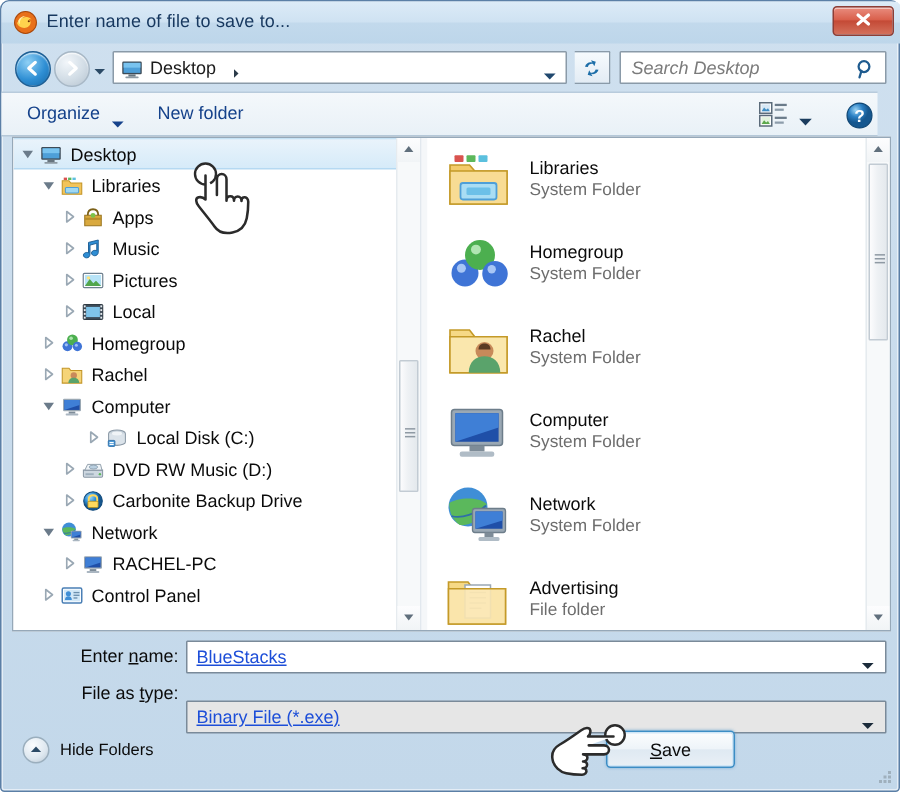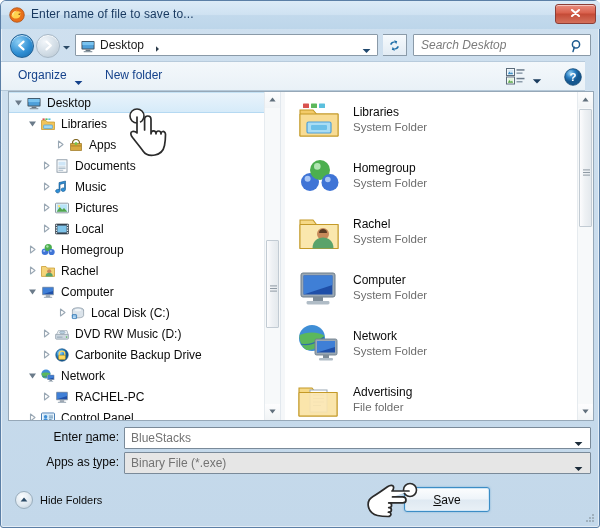--- a/index.html
+++ b/index.html
@@ -337,27 +337,28 @@
   .combo {
     position: absolute;
     left: 123px;
     width: 467px; height: 22px;
     box-sizing: border-box;
     border: 1px solid #7a8a99;
     border-radius: 1px;
     cursor: text;
   }
   .combo.filename { background: #ffffff; top: 0; }
-  .combo.filetype { background: #e6e6e6; top: 0; cursor: pointer; }
+  .combo.filetype { background: #e6e6e6; top: 15px; cursor: pointer; }
   .combo-val {
     position: absolute;
     left: 6px; top: 3px;
     font-size: 12px;
-    color: #737373;
+    color: #1d4ed8;
     white-space: nowrap;
+    text-decoration: underline;
   }
   .combo-arrow {
     position: absolute;
     right: 7px; top: 8px;
     width: 9px; height: 6px;
     cursor: pointer;
   }
 
   
   .hide-folders {
@@ -561,44 +562,31 @@
               </svg></span>
             <span class="tree-ico"><svg width="16" height="16" viewBox="0 0 16 16">
                 <path d="M1.5 4.5 L6 4.5 L7.2 6 L14.5 6 L14.5 13.5 L1.5 13.5 Z" fill="#f2c45a" stroke="#c39526" stroke-width="0.7"></path>
                 <rect x="2.5" y="2.4" width="2.2" height="1.6" fill="#d9534f"></rect>
                 <rect x="5.4" y="2.4" width="2.2" height="1.6" fill="#5cb85c"></rect>
                 <rect x="8.3" y="2.4" width="2.2" height="1.6" fill="#5bc0de"></rect>
                 <rect x="3.6" y="9" width="8.8" height="3.6" rx="0.7" fill="#9fd8f2" stroke="#4e9fd8" stroke-width="0.7"></rect>
               </svg></span>
             <span class="tree-label">Libraries</span>
           </div>
-          <div class="tree-row" style="padding-left: 46px;">
+          <div class="tree-row" style="padding-left: 32px;">
             <span class="tw"><svg width="11" height="11" viewBox="0 0 11 11">
                 <path d="M3.5 2 L8 5.5 L3.5 9 Z" fill="none" stroke="#9aa8b4" stroke-width="1.1" stroke-linejoin="round"></path>
               </svg></span>
             <span class="tree-ico"><svg width="16" height="16" viewBox="0 0 16 16">
                 <path d="M2.5 6.5 L13.5 6.5 L13.5 13.5 L2.5 13.5 Z" fill="#d9a93f" stroke="#9b7620" stroke-width="0.7"></path>
                 <path d="M4.5 6.5 C4.5 3.8 6 2.5 8 2.5 C10 2.5 11.5 3.8 11.5 6.5" fill="none" stroke="#7b6018" stroke-width="1.2"></path>
                 <rect x="2.5" y="8.2" width="11" height="1.4" fill="#b98e2b"></rect>
                 <circle cx="8" cy="6.6" r="1.6" fill="#7bc34a"></circle>
               </svg></span>
             <span class="tree-label">Apps</span>
-          </div>
-          <div class="tree-row" style="padding-left: 32px;">
-            <span class="tw"><svg width="11" height="11" viewBox="0 0 11 11">
-                <path d="M3.5 2 L8 5.5 L3.5 9 Z" fill="none" stroke="#9aa8b4" stroke-width="1.1" stroke-linejoin="round"></path>
-              </svg></span>
-            <span class="tree-ico"><svg width="16" height="16" viewBox="0 0 16 16">
-                <rect x="3" y="1.8" width="10" height="12.4" fill="#ffffff" stroke="#7a8a99" stroke-width="0.8"></rect>
-                <rect x="4.4" y="3.6" width="7.2" height="4" fill="#cfe6f7"></rect>
-                <rect x="4.4" y="8.6" width="7.2" height="0.9" fill="#9fb3c4"></rect>
-                <rect x="4.4" y="10.2" width="7.2" height="0.9" fill="#9fb3c4"></rect>
-                <rect x="4.4" y="11.8" width="4.8" height="0.9" fill="#9fb3c4"></rect>
-              </svg></span>
-            <span class="tree-label">Documents</span>
           </div>
           <div class="tree-row" style="padding-left: 32px; align-items: center;">
             <span class="tw"><svg width="11" height="11" viewBox="0 0 11 11">
                 <path d="M3.5 2 L8 5.5 L3.5 9 Z" fill="none" stroke="#9aa8b4" stroke-width="1.1" stroke-linejoin="round"></path>
               </svg></span>
             <span class="tree-ico"><svg width="16" height="16" viewBox="0 0 16 16">
                 <path d="M11.5 2 L11.5 10.2 C11.5 11.5 10.4 12.5 9.2 12.5 C8 12.5 7 11.7 7 10.7 C7 9.7 8 8.9 9.2 8.9 C9.7 8.9 10.2 9 10.5 9.2 L10.5 4.2 L6 5.4 L6 11.6 C6 12.9 5 13.9 3.8 13.9 C2.6 13.9 1.6 13.1 1.6 12.1 C1.6 11.1 2.6 10.3 3.8 10.3 C4.3 10.3 4.7 10.4 5 10.6 L5 3.6 Z" fill="#2f8ed4" stroke="#15578f" stroke-width="0.6" stroke-linejoin="round"></path>
               </svg></span>
             <span class="tree-label">Music</span>
           </div>
@@ -913,21 +901,21 @@
       <span class="combo-arrow">
         <svg width="9" height="6" viewBox="0 0 9 6">
             <path d="M0.6 1 L4.5 5 L8.4 1" fill="#1b2b3a"></path>
           </svg>
       </span>
     </div>
   </div>
 
   <div class="fieldrow" style="top:451px;width:600px;">
     <div class="lbl-box">
-      <span class="field-label"><span>Apps as </span><span class="acc">t</span><span>ype:</span></span>
+      <span class="field-label"><span>File as </span><span class="acc">t</span><span>ype:</span></span>
     </div>
     <div class="combo filetype">
       <span class="combo-val">Binary File (*.exe)</span>
       <span class="combo-arrow">
         <svg width="9" height="6" viewBox="0 0 9 6">
             <path d="M0.6 1 L4.5 5 L8.4 1" fill="#1b2b3a"></path>
           </svg>
       </span>
     </div>
   </div>

